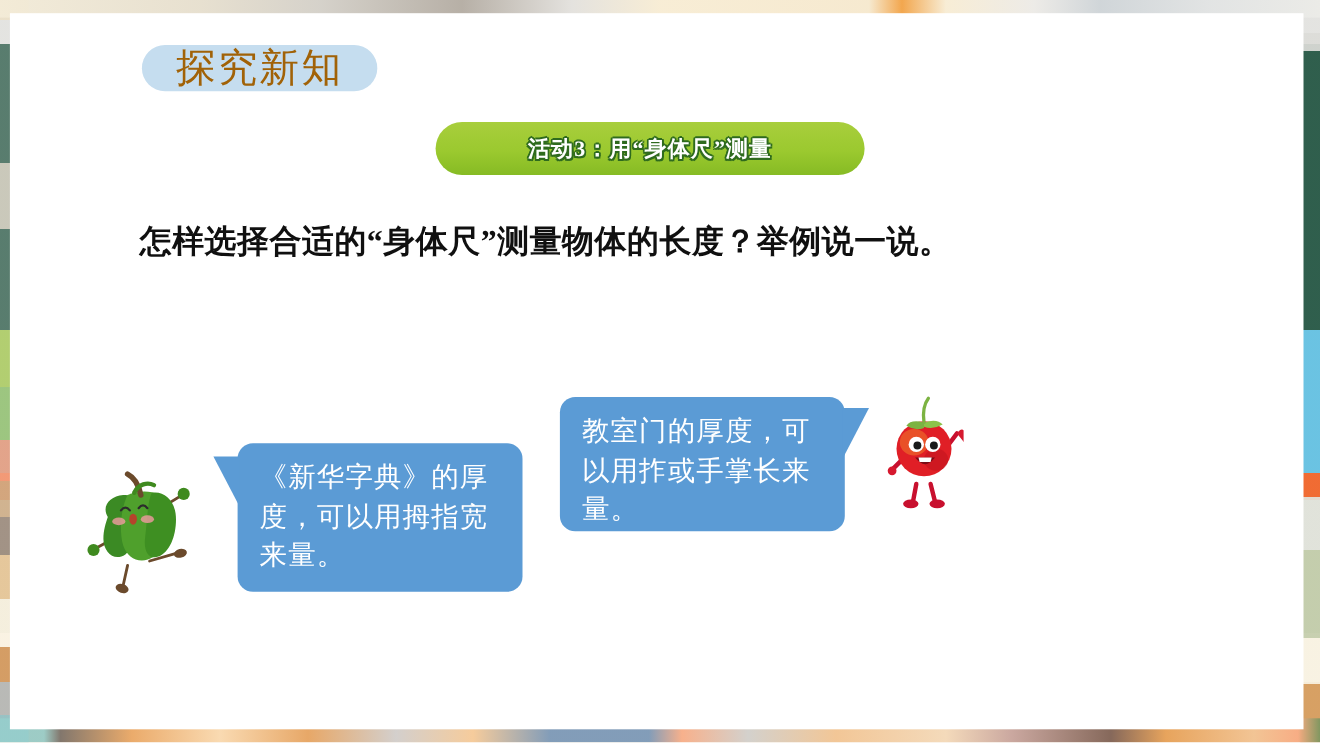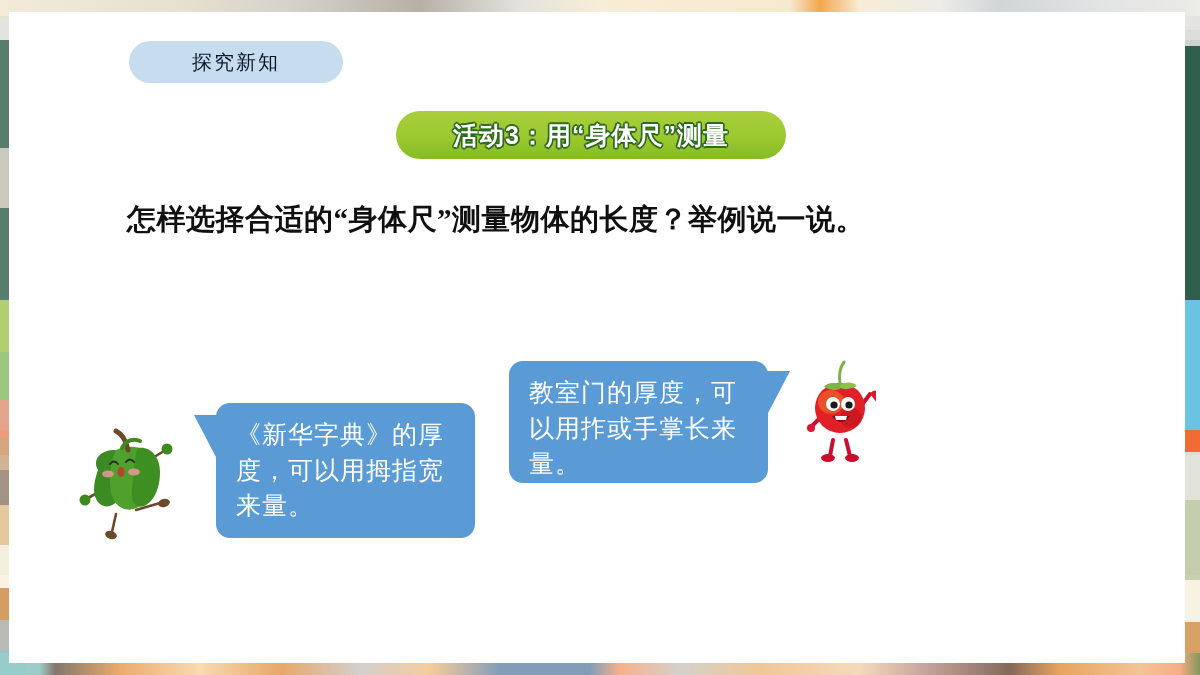--- a/index.html
+++ b/index.html
@@ -180,41 +180,41 @@
     width: 214px;
     height: 42px;
     border-radius: 21px;
     background: #c5ddef;
     display: flex;
     align-items: center;
     justify-content: center;
   }
   .section-pill .label {
     font-family: "Liberation Serif", "DejaVu Serif", serif;
-    font-size: 20px;
-    color: #0f172a;
+    font-size: 36px;
+    color: #a16207;
     letter-spacing: 2px;
   }
 
   
   .activity-banner {
     position: absolute;
     left: 396px;
     top: 111px;
     width: 390px;
     height: 48px;
     border-radius: 24px;
     background: linear-gradient(180deg, #a8ce3c 0%, #9bc92f 55%, #86bb24 100%);
     display: flex;
     align-items: center;
     justify-content: center;
   }
   .activity-banner .label {
-    font-family: Liberation Sans, sans-serif;
-    font-size: 25px;
+    font-family: Liberation Serif, serif;
+    font-size: 20px;
     font-weight: bold;
     color: #ffffff;
     letter-spacing: 1px;
     text-shadow:
       -1.4px -1.4px 0 #2f6b1e,
        1.4px -1.4px 0 #2f6b1e,
       -1.4px  1.4px 0 #2f6b1e,
        1.4px  1.4px 0 #2f6b1e,
        0px   -1.6px 0 #2f6b1e,
        0px    1.6px 0 #2f6b1e,

